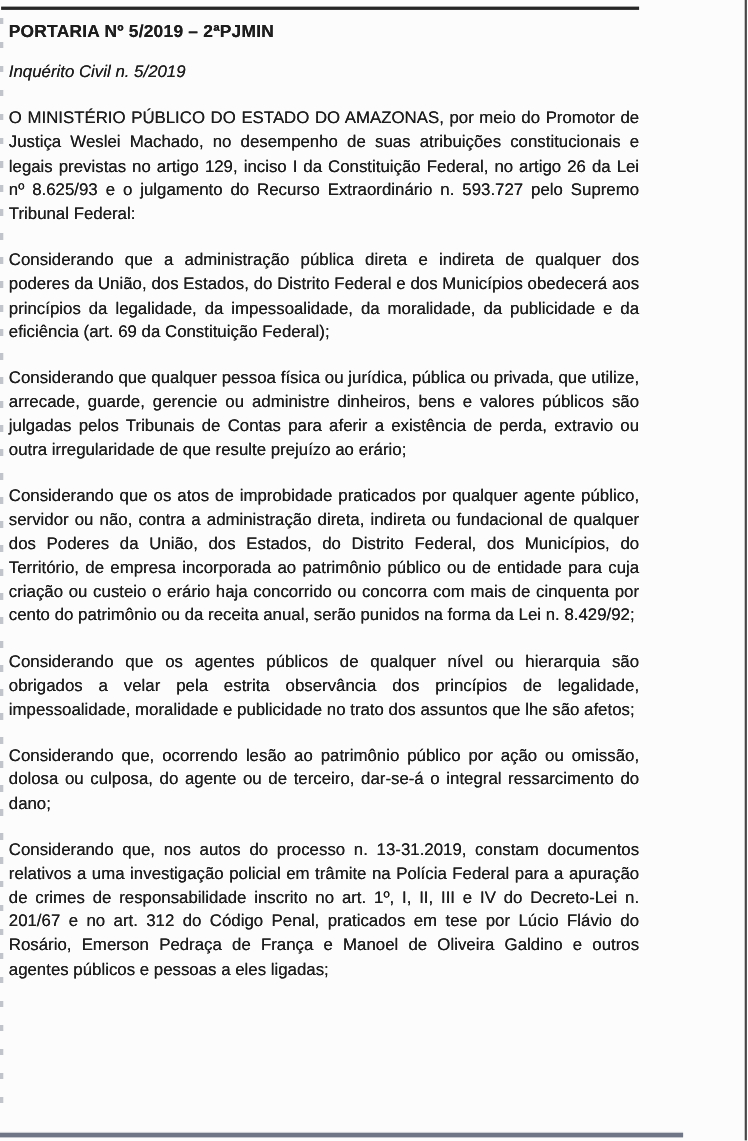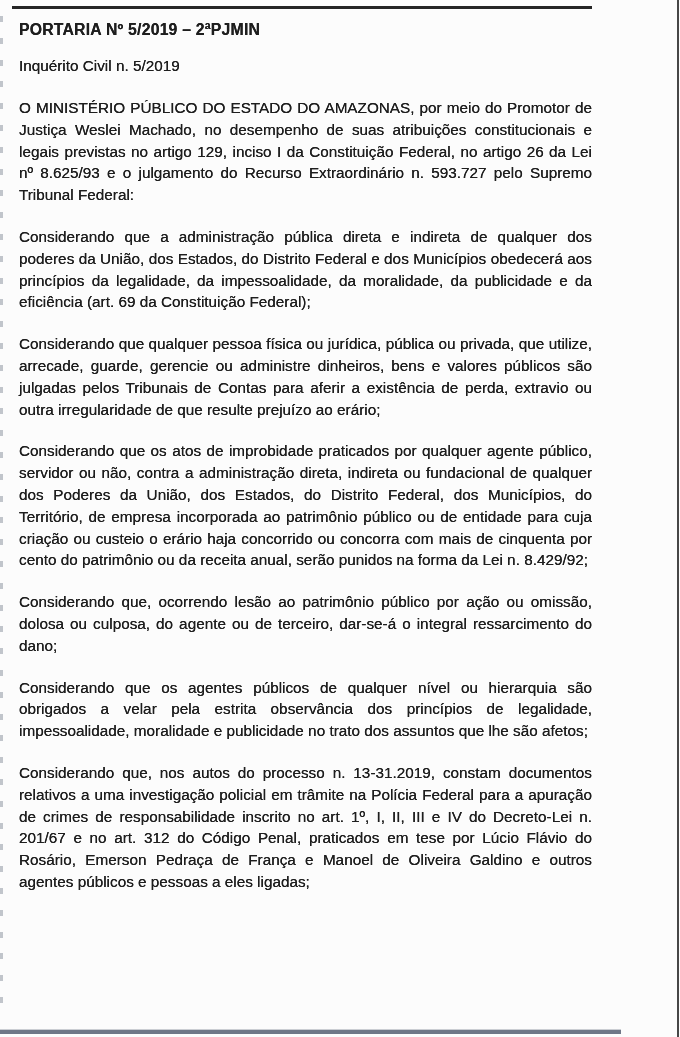--- a/index.html
+++ b/index.html
@@ -39,21 +39,21 @@
   .bottom-bar {
     position: absolute;
     left: 0; top: 1030px;
     width: 621px; height: 4px;
     background: #6f7787;
     box-shadow: 0 -1px 0 rgba(111,119,135,0.35);
   }
 
   .content {
     position: absolute;
-    left: 19px; top: 0;
+    left: 8px; top: 0;
     width: 573px;
     text-shadow: 0 0 0.5px currentColor; 
   }
 
   .top-rule {
     margin: 6px 0 0 -7px;
     width: 580px; height: 3px;
     background: #262626;
   }
 
@@ -62,20 +62,21 @@
     font-weight: bold;
     line-height: 22px;
     letter-spacing: 0.2px;
     margin: 10px 0 0 0;
   }
 
   .subtitle {
     font-size: 15.3px;
     line-height: 22px;
     margin: 14px 0 0 0;
+    font-style: italic;
   }
 
   .body-par {
     font-size: 15.3px;
     line-height: 21.8px;
     margin: 20px 0 0 0;
     text-align: justify;
   }
 </style>
 </head>
@@ -91,21 +92,21 @@
 
     <h1 class="title">PORTARIA Nº 5/2019 – 2ªPJMIN</h1>
 
     <p class="subtitle">Inquérito Civil n. 5/2019</p>
 
     <div>
         <p class="body-par">O MINISTÉRIO PÚBLICO DO ESTADO DO AMAZONAS, por meio do Promotor de Justiça Weslei Machado, no desempenho de suas atribuições constitucionais e legais previstas no artigo 129, inciso I da Constituição Federal, no artigo 26 da Lei nº 8.625/93 e o julgamento do Recurso Extraordinário n. 593.727 pelo Supremo Tribunal Federal:</p>
         <p class="body-par">Considerando que a administração pública direta e indireta de qualquer dos poderes da União, dos Estados, do Distrito Federal e dos Municípios obedecerá aos princípios da legalidade, da impessoalidade, da moralidade, da publicidade e da eficiência (art. 69 da Constituição Federal);</p>
         <p class="body-par">Considerando que qualquer pessoa física ou jurídica, pública ou privada, que utilize, arrecade, guarde, gerencie ou administre dinheiros, bens e valores públicos são julgadas pelos Tribunais de Contas para aferir a existência de perda, extravio ou outra irregularidade de que resulte prejuízo ao erário;</p>
         <p class="body-par">Considerando que os atos de improbidade praticados por qualquer agente público, servidor ou não, contra a administração direta, indireta ou fundacional de qualquer dos Poderes da União, dos Estados, do Distrito Federal, dos Municípios, do Território, de empresa incorporada ao patrimônio público ou de entidade para cuja criação ou custeio o erário haja concorrido ou concorra com mais de cinquenta por cento do patrimônio ou da receita anual, serão punidos na forma da Lei n. 8.429/92;</p>
+        <p class="body-par">Considerando que os agentes públicos de qualquer nível ou hierarquia são obrigados a velar pela estrita observância dos princípios de legalidade, impessoalidade, moralidade e publicidade no trato dos assuntos que lhe são afetos;</p>
         <p class="body-par">Considerando que, ocorrendo lesão ao patrimônio público por ação ou omissão, dolosa ou culposa, do agente ou de terceiro, dar-se-á o integral ressarcimento do dano;</p>
-        <p class="body-par">Considerando que os agentes públicos de qualquer nível ou hierarquia são obrigados a velar pela estrita observância dos princípios de legalidade, impessoalidade, moralidade e publicidade no trato dos assuntos que lhe são afetos;</p>
         <p class="body-par">Considerando que, nos autos do processo n. 13-31.2019, constam documentos relativos a uma investigação policial em trâmite na Polícia Federal para a apuração de crimes de responsabilidade inscrito no art. 1º, I, II, III e IV do Decreto-Lei n. 201/67 e no art. 312 do Código Penal, praticados em tese por Lúcio Flávio do Rosário, Emerson Pedraça de França e Manoel de Oliveira Galdino e outros agentes públicos e pessoas a eles ligadas;</p>
       </div>
   </div>
 
   <div class="bottom-bar"></div>
 
 </div>
 
 </body></html>

